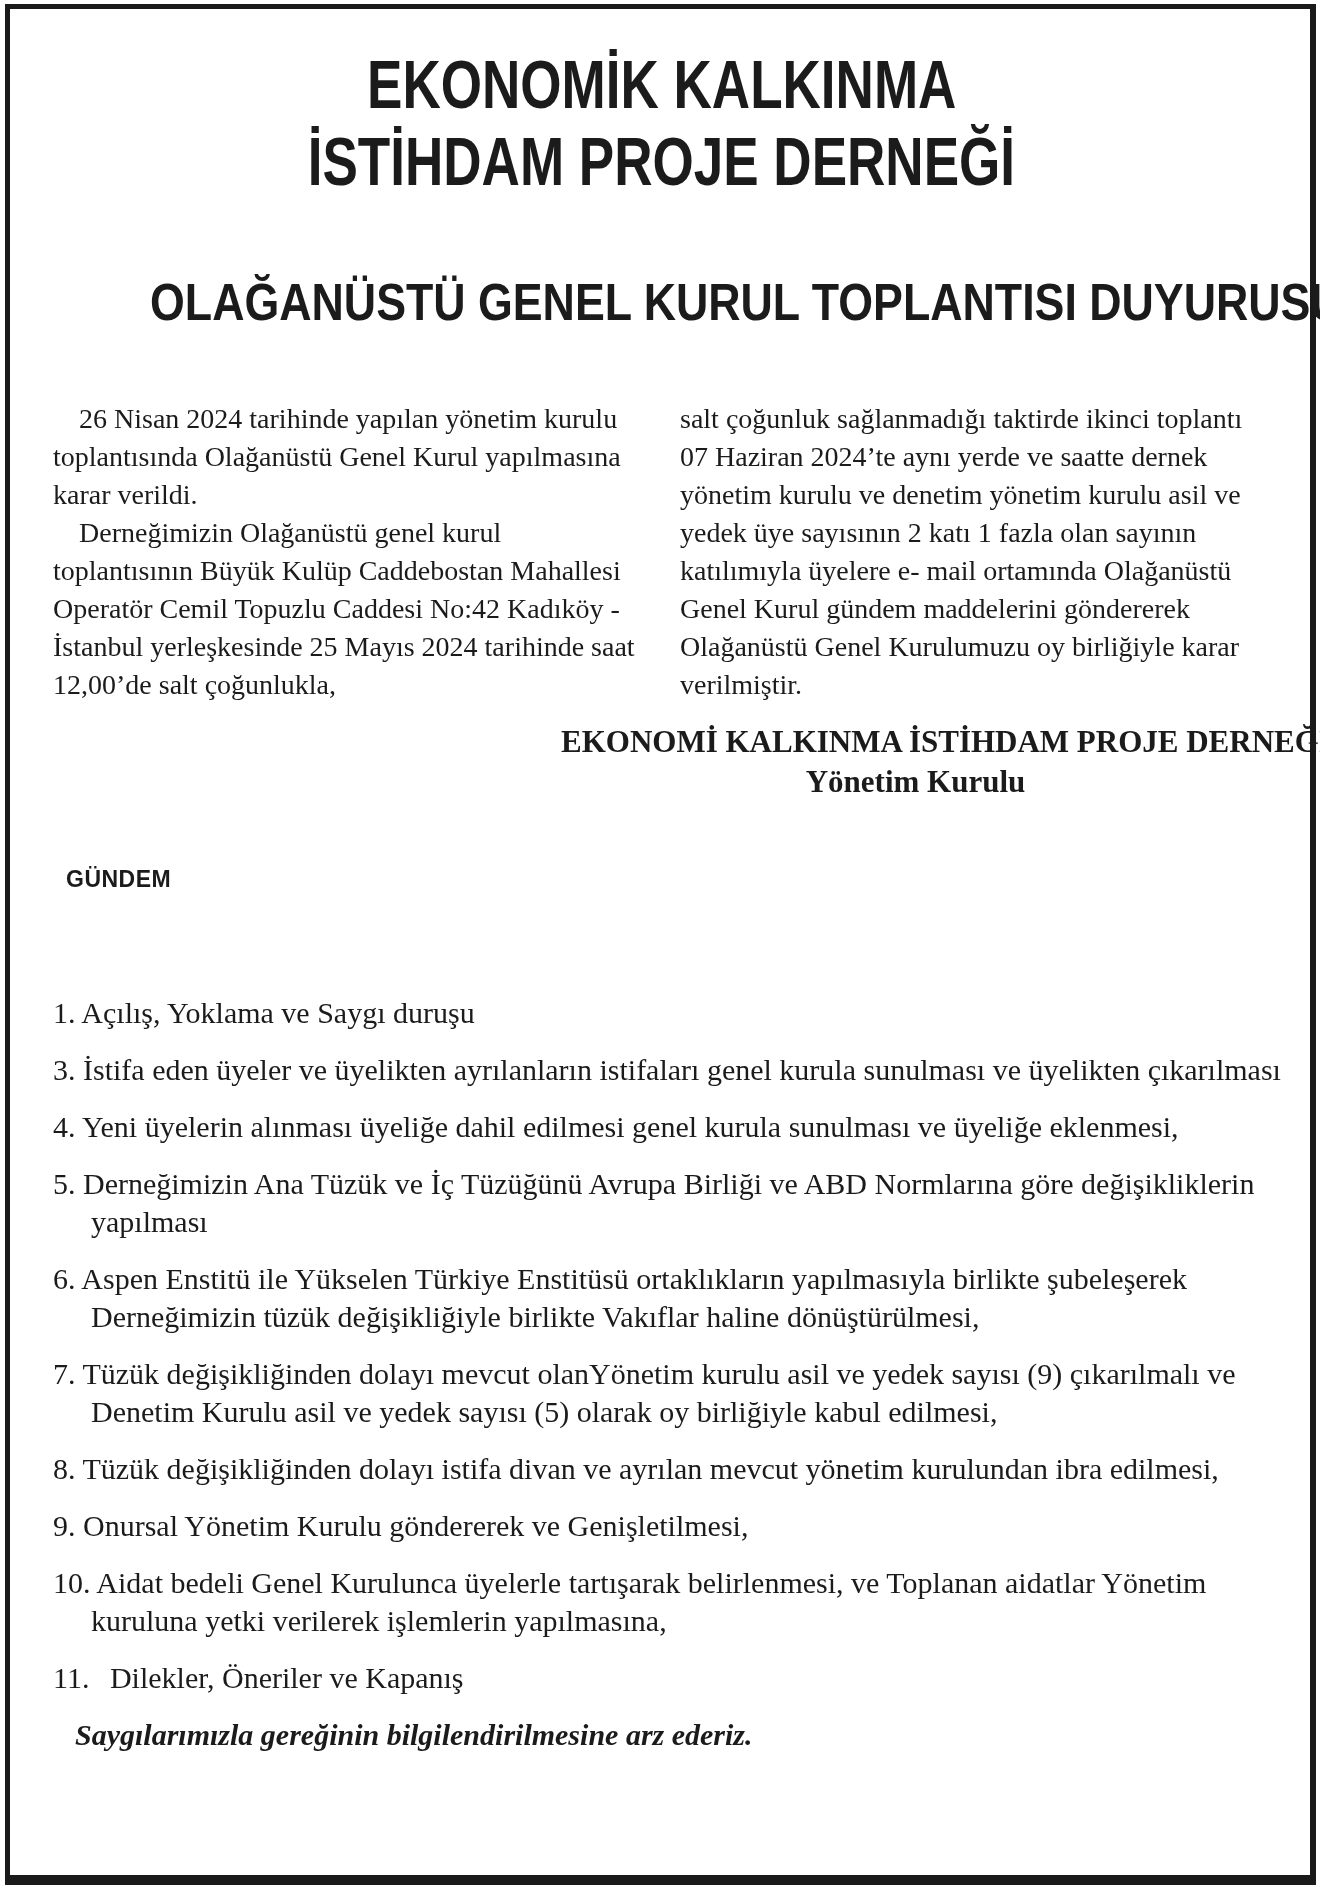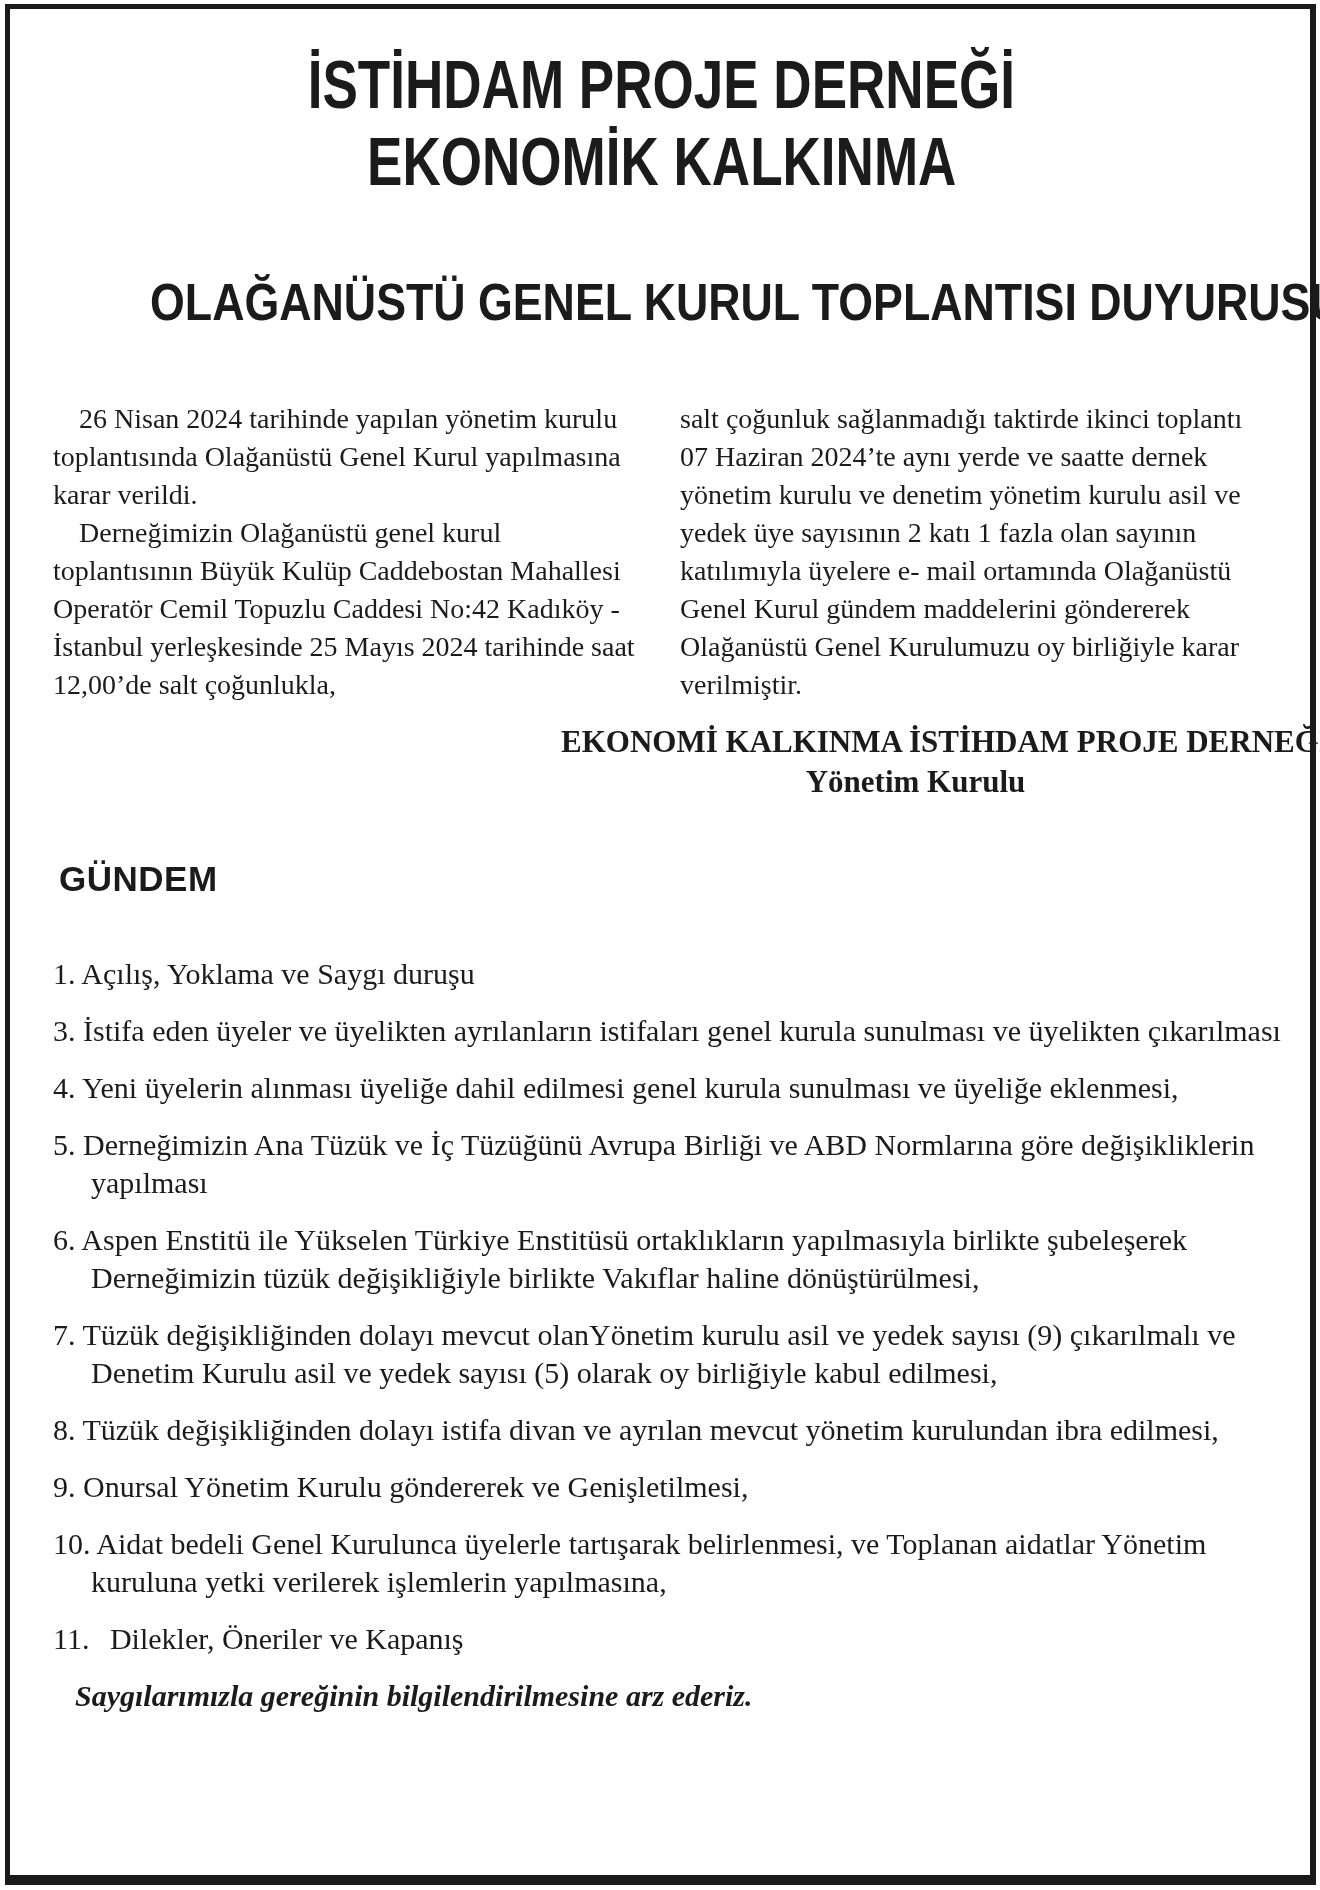--- a/index.html
+++ b/index.html
@@ -82,29 +82,29 @@
     margin-top: 18px;
     padding-left: 508px;
     text-align: center;
     font-weight: bold;
     font-size: 31px;
     line-height: 40px;
   }
   .signature div { white-space: nowrap; }
   
   .agenda-heading {
-    margin: 55px 0 0 6px;
+    margin: 55px 0 0 13px;
     font-family: "Liberation Sans", sans-serif;
     font-weight: bold;
-    font-size: 35px;
+    font-size: 23px;
     line-height: 44px;
     letter-spacing: 0.5px;
   }
   .agenda {
-    margin-top: 54px;
+    margin-top: 93px;
     width: 1240px;
     font-size: 30px;
     line-height: 38px;
   }
   .agenda-item {
     margin: 0 0 19px 0;
     padding-left: 38px;
     text-indent: -38px;
   }
   .agenda-num { display: inline; }
@@ -121,22 +121,22 @@
 </style>
 </head>
 <body>
 
 <div class="page">
   <div class="frame"></div>
 
   <div class="content">
 
     <h1 class="doc-title">
+      <span class="line"><span class="condense-78">EKONOMİK KALKINMA</span></span>
       <span class="line"><span class="condense-78">İSTİHDAM PROJE DERNEĞİ</span></span>
-      <span class="line"><span class="condense-78">EKONOMİK KALKINMA</span></span>
     </h1>
 
     <h2 class="doc-subtitle"><span class="condense-86">OLAĞANÜSTÜ GENEL KURUL TOPLANTISI DUYURUSU</span></h2>
 
     <div class="columns">
       <div class="col">
         <p class="first-indent">26 Nisan 2024 tarihinde yapılan yönetim kurulu toplantısında Olağanüstü Genel Kurul yapılmasına karar verildi.</p>
         <p class="first-indent">Derneğimizin Olağanüstü genel kurul toplantısının Büyük Kulüp Caddebostan Mahallesi Operatör Cemil Topuzlu Caddesi No:42 Kadıköy - İstanbul yerleşkesinde 25 Mayıs 2024 tarihinde saat 12,00’de salt çoğunlukla,</p>
       </div>
       <div class="col">

